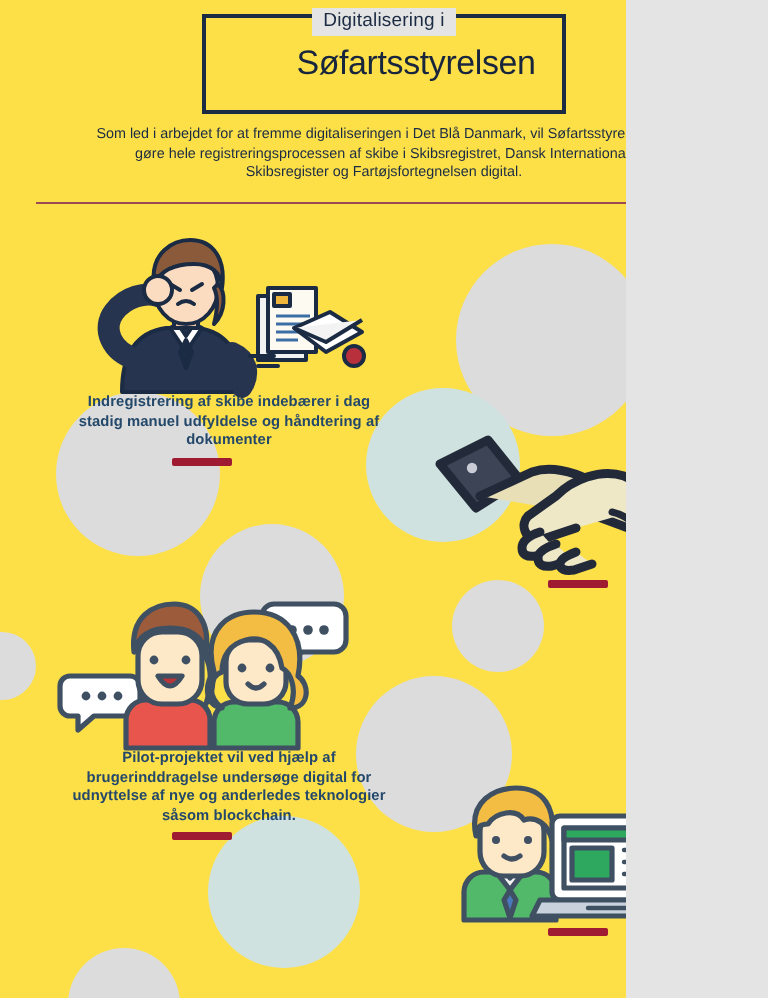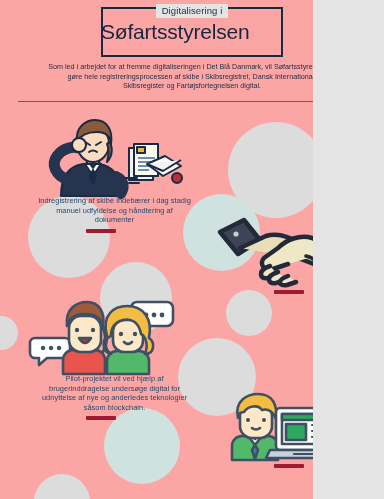--- a/index.html
+++ b/index.html
@@ -5,21 +5,21 @@
   html,body{margin:0;padding:0;}
   body{
     width:384px;height:499px;
     background:#e4e4e4;
     font-family:"Liberation Sans","DejaVu Sans",sans-serif;
     overflow:hidden;
     position:relative;
   }
   #page{
     position:relative;width:313px;height:499px;overflow:hidden;
-    background:#fca5a5;
+    background:#fde047;
   }
 
   
   .bg-layer{position:absolute;inset:0;overflow:hidden;z-index:0;}
   .circ{position:absolute;border-radius:50%;}
 
   
   .header{position:absolute;left:0;top:0;width:384px;z-index:5;}
   .title-box{
     position:absolute;left:101px;top:7px;width:182px;height:50px;
@@ -34,22 +34,23 @@
   .kicker span{
     display:inline-block;
     background:#e4e4e4;
     padding:0 6px;
     font-size:9.5px;
     color:#1b2b44;
     line-height:14px;
     letter-spacing:.1px;
   }
   .main-title{
-    position:absolute;left:101px;top:18px;width:182px;
-    font-size:21px;
+    position:absolute;left:117px;top:18px;width:182px;
+    text-align:center;
+    font-size:17px;
     line-height:28px;
     color:#18263d;
     letter-spacing:-.2px;
     z-index:6;
     white-space:nowrap;
   }
   .intro{
     position:absolute;left:47px;top:62px;width:290px;
     text-align:center;
     font-size:7.2px;
@@ -65,21 +66,21 @@
   }
 
   
   .step{position:absolute;z-index:4;}
   .step .art{position:relative;}
   .step .caption{
     text-align:center;
     font-size:7.4px;
     line-height:9.6px;
     color:#24486a;
-    font-weight:normal;
+    font-weight:bold;
     letter-spacing:.05px;
     margin-left:28px;
   }
   .rulebar{
     width:30px;height:4px;background:#9e1b32;
     margin:4px auto 0 auto;
     border-radius:1px;
   }
 
   #step1{left:8px;top:118px;width:185px;}

